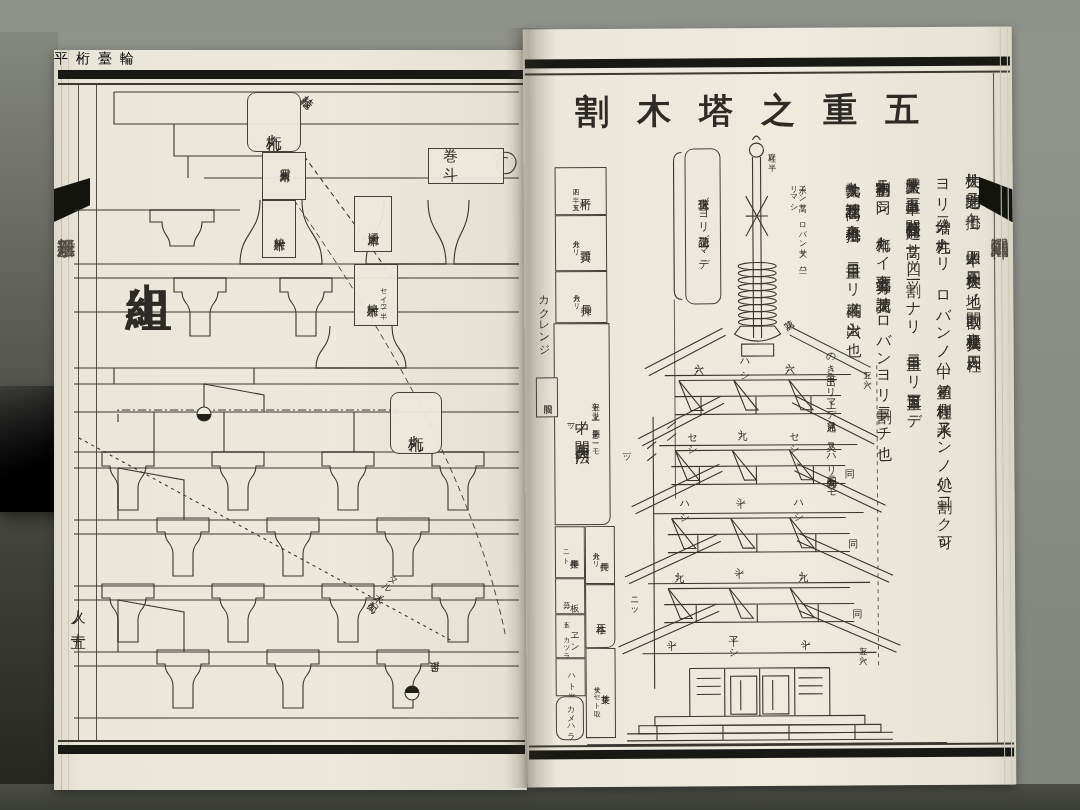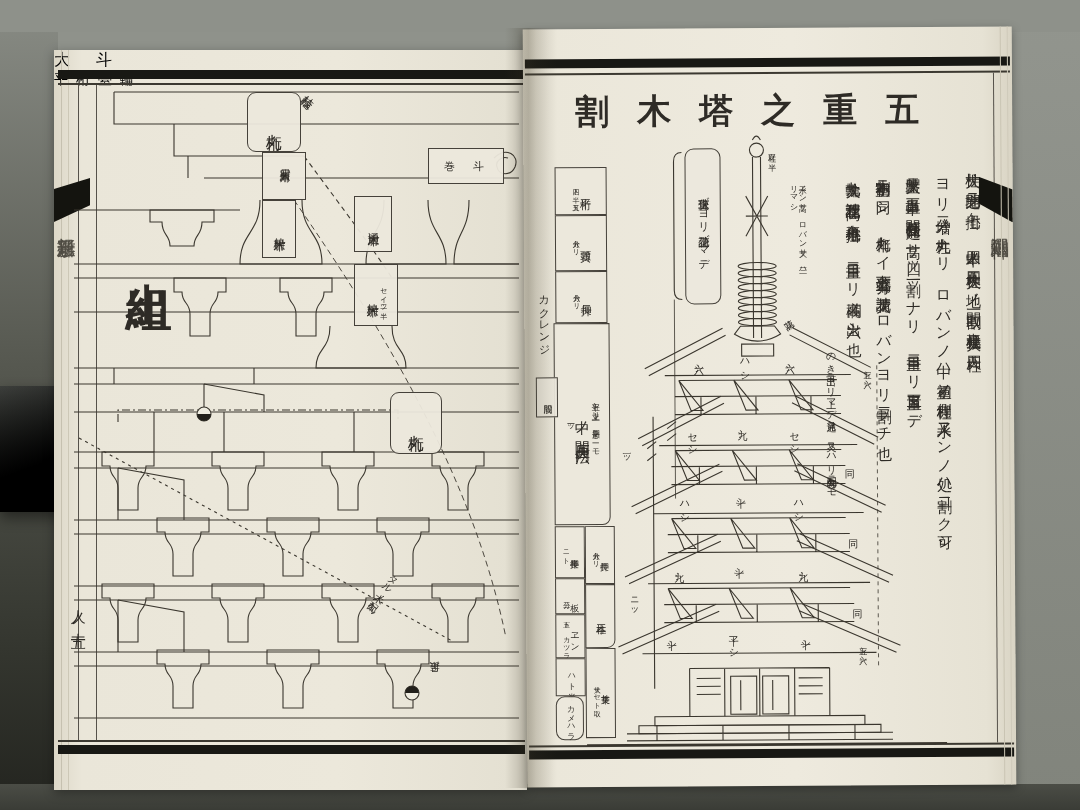--- a/index.html
+++ b/index.html
@@ -128,33 +128,32 @@
   </svg>
 
   <div class="lbox rounded" style="left:193px;top:42px;width:52px;height:58px;">
     <span class="vtext" style="position:static;font-size:16px;">丸桁</span>
   </div>
   <div class="lbox" style="left:208px;top:102px;width:42px;height:46px;">
     <span class="vtext" style="position:static;font-size:11px;height:32px;">雲肘木角</span>
   </div>
   <div class="vtext" style="left:256px;top:40px;font-size:12px;transform:rotate(40deg);">枝輪</div>
   <div class="lbox" style="left:374px;top:98px;width:74px;height:34px;">
-    <span style="font-size:11px;letter-spacing:18px;padding-left:14px;">巻斗</span>
+    <span style="font-size:15px;letter-spacing:18px;padding-left:14px;">巻斗</span>
   </div>
   <div class="lbox" style="left:300px;top:146px;width:36px;height:54px;">
     <span class="vtext" style="position:static;font-size:12px;">通肘木</span>
   </div>
   <div class="lbox" style="left:208px;top:150px;width:32px;height:56px;">
     <span class="vtext" style="position:static;font-size:12px;">枠肘木</span>
   </div>
   <div class="lbox" style="left:300px;top:214px;width:42px;height:60px;">
     <span class="vtext" style="position:static;font-size:12px;">枠肘木</span>
     <span class="vtext note-s" style="position:static;font-size:7px;">セイ二ツ半</span>
   </div>
-  <div class="htext" style="left:284px;top:278px;font-size:16px;letter-spacing:26px;">大斗</div>
   <div class="htext" style="left:378px;top:308px;font-size:14px;letter-spacing:8px;">平桁臺輪</div>
   <div class="lbox rounded" style="left:336px;top:342px;width:50px;height:60px;">
     <span class="vtext" style="position:static;font-size:16px;">丸桁</span>
   </div>
   <div class="vtext" style="left:70px;top:196px;font-size:46px;font-weight:bold;letter-spacing:6px;">出組</div>
   <div class="vtext" style="left:330px;top:516px;font-size:10px;transform:rotate(36deg);letter-spacing:0;">タル木ノ勾配</div>
   <div class="vtext" style="left:376px;top:630px;font-size:10px;transform:rotate(180deg);letter-spacing:0;">振足</div>
   <div class="vtext" style="left:16px;top:548px;font-size:15px;letter-spacing:3px;">人ノ十五</div>
 </div>
 

